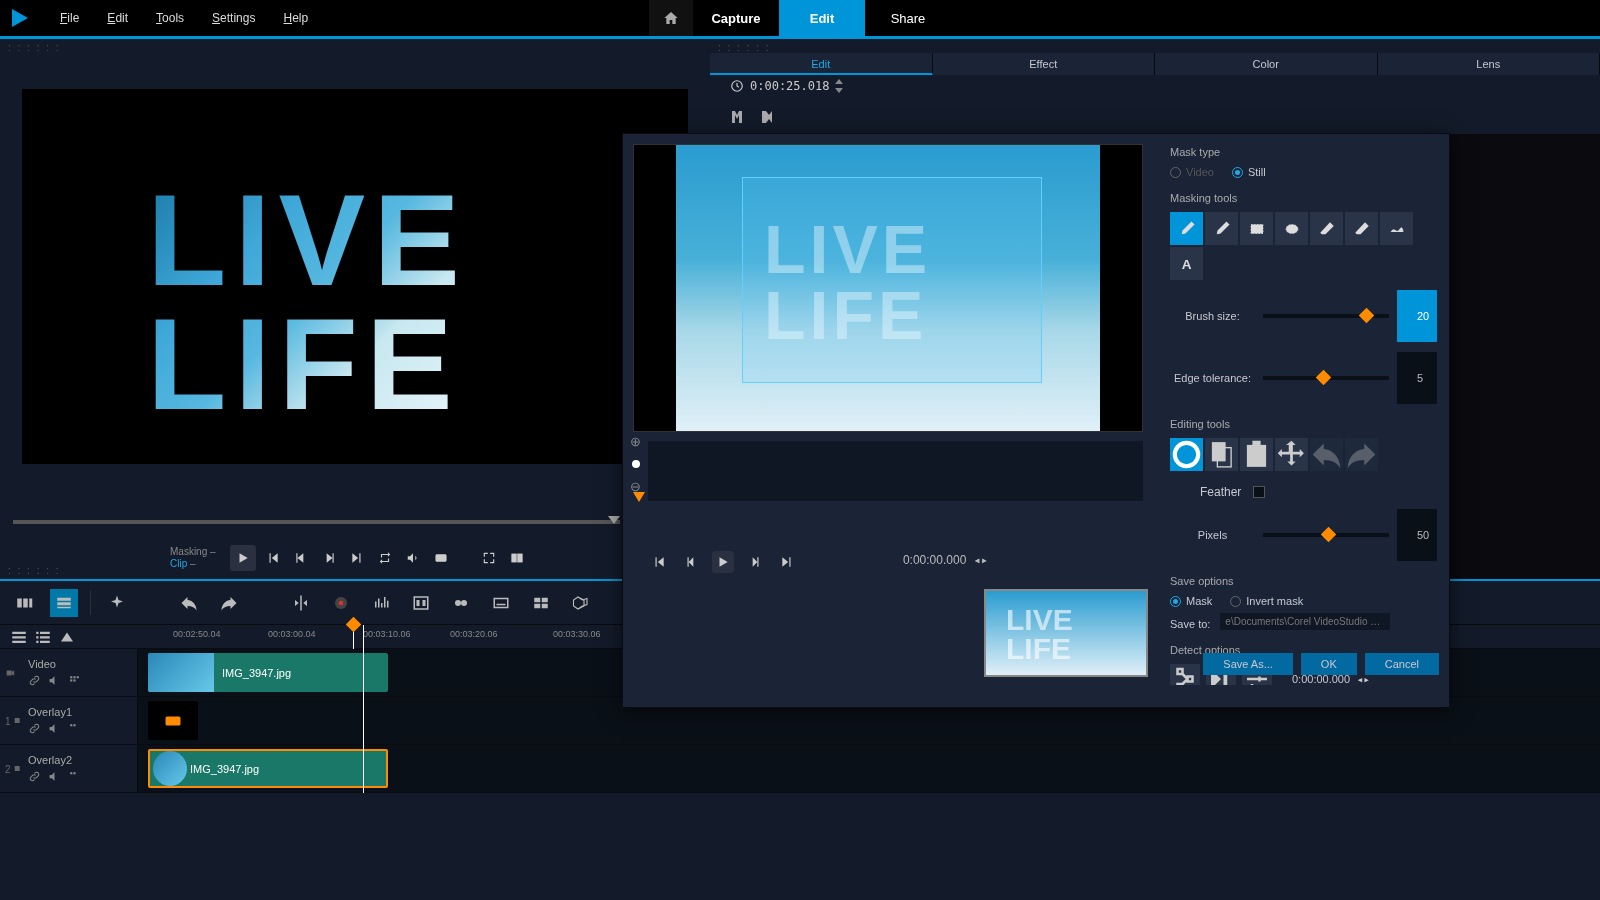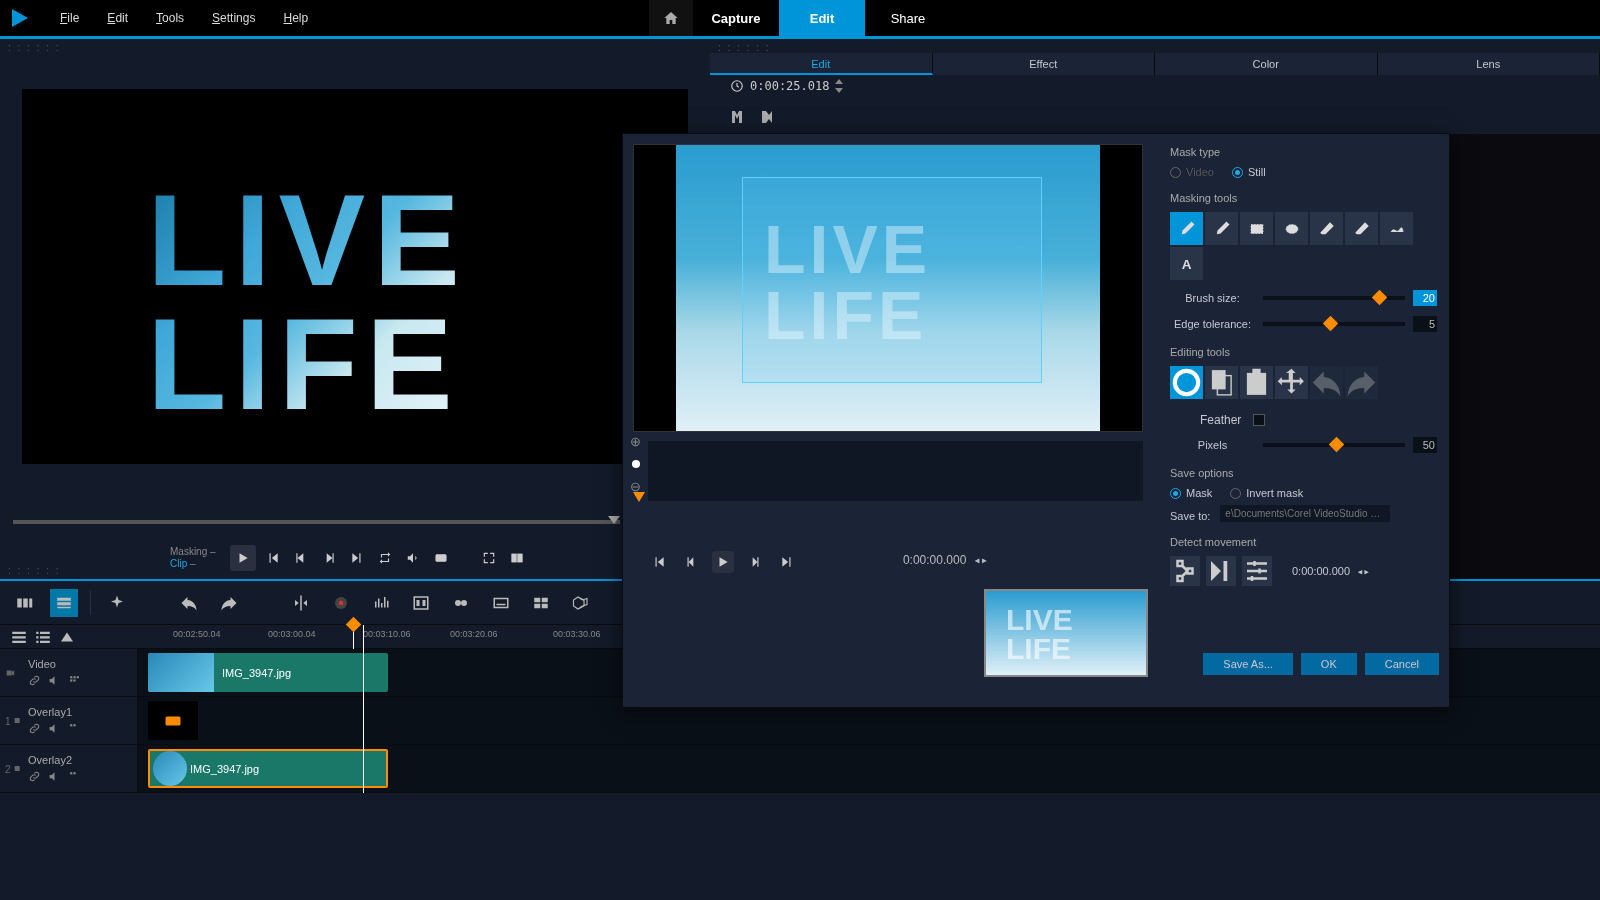--- a/index.html
+++ b/index.html
@@ -93,21 +93,21 @@
 .radio.sel .r::after{content:"";position:absolute;top:2px;left:2px;width:5px;height:5px;border-radius:50%;background:#1fa8e8}
 .radio.dis{color:#555}
 .tool-grid{display:flex;flex-wrap:wrap;gap:2px}
 .tool-btn{width:33px;height:33px;background:#2a3448;display:flex;align-items:center;justify-content:center;cursor:pointer}
 .tool-btn.active{background:#0094d8}
 .tool-btn svg{fill:#ddd;width:18px;height:18px}
 .slider-row{display:flex;align-items:center;gap:8px;margin-top:10px}
 .slider-row label{font-size:11px;width:85px;text-align:center}
 .slider{flex:1;height:4px;background:#0a1018;position:relative;cursor:pointer}
 .slider-thumb{position:absolute;top:-4px;width:11px;height:11px;background:#ff8c00;transform:rotate(45deg)}
-.slider-val{width:24px;font-size:11px;text-align:right;background:#0094d8;color:#fff;padding:2px}
+.slider-val{width:24px;font-size:11px;text-align:right;background:#0094d8;color:#fff;padding:20px}
 .slider-val.dark{background:#0a1018;color:#bbb}
 .edit-tools{display:flex;gap:2px;margin-top:4px}
 .et-btn{width:33px;height:33px;background:#2a3448;display:flex;align-items:center;justify-content:center;cursor:pointer}
 .et-btn.active{background:#0094d8}
 .et-btn.dis{opacity:0.35}
 .feather-row{display:flex;align-items:center;gap:12px;margin-top:14px;padding-left:30px}
 .chk{width:12px;height:12px;border:1px solid #555;background:#0a1018}
 .save-path{font-size:10px;padding:3px 5px;background:#0f1624;color:#777;width:170px;overflow:hidden;text-overflow:ellipsis;white-space:nowrap}
 .detect-row{display:flex;align-items:center;gap:6px;margin-top:8px}
 .dt-btn{width:30px;height:30px;background:#2a3448;display:flex;align-items:center;justify-content:center;cursor:pointer}
@@ -632,21 +632,21 @@
               <span class="r"></span>
               <span>Invert mask</span>
             </div>
         </div>
         <div style="display:flex;align-items:flex-end;gap:10px;margin-top:6px">
           <span style="font-size:11px">Save to:</span>
           <div class="save-path">e\Documents\Corel VideoStudio Pro\22.0</div>
         </div>
       </div>
       <div class="mr-section">
-        <div class="mr-label">Detect movement</div>
+        <div class="mr-label">Detect options</div>
         <div class="detect-row">
           <div class="dt-btn">
               <svg viewBox="0 0 24 24" fill="#ccc">
                 <path d="M6 4h4v4H6zM6 16h4v4H6zM14 10h4v4h-4zM10 8l4 4-4 4" stroke="#ccc" fill="none" stroke-width="2"></path>
               </svg>
             </div>
           <div class="dt-btn">
               <svg viewBox="0 0 24 24" fill="#ccc">
                 <path d="M4 4l8 8-8 8zM14 4h3v16h-3z"></path>
               </svg>

